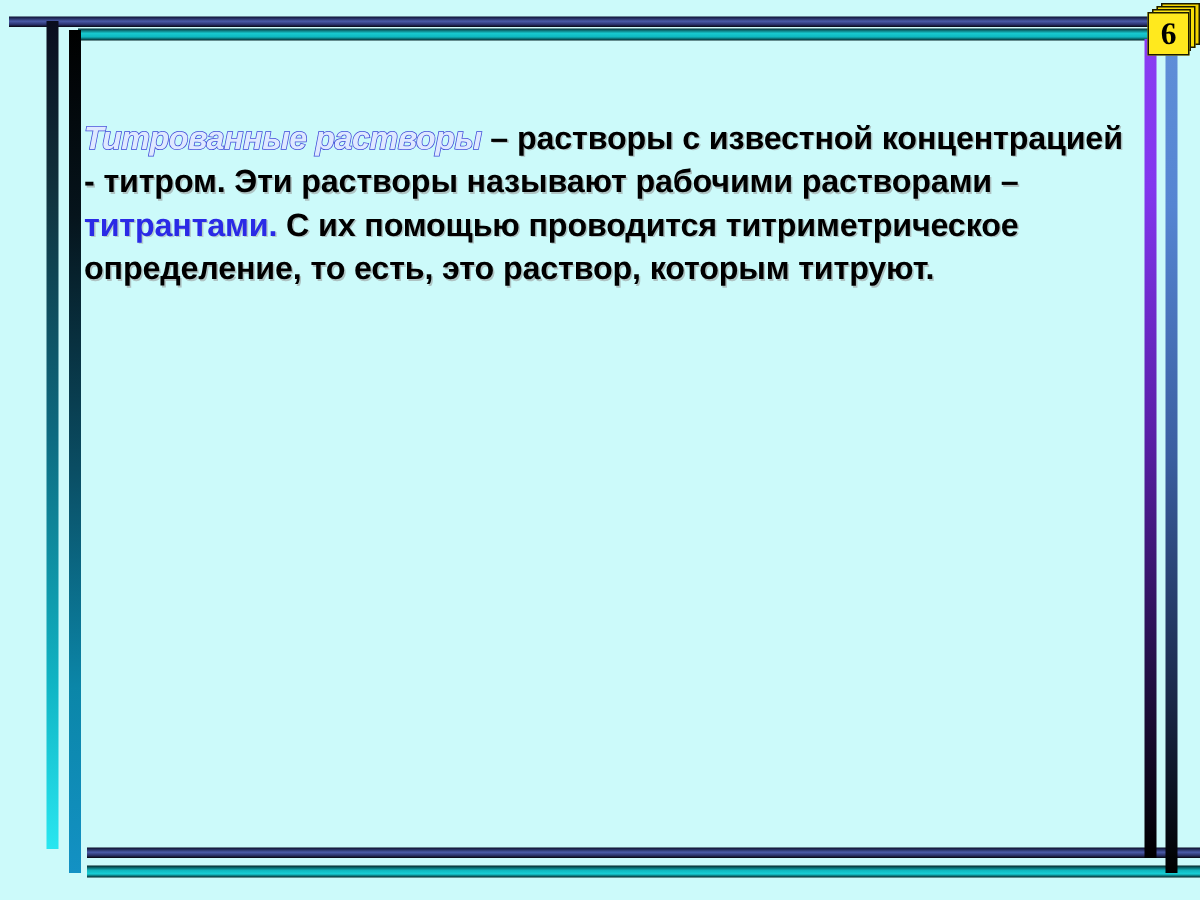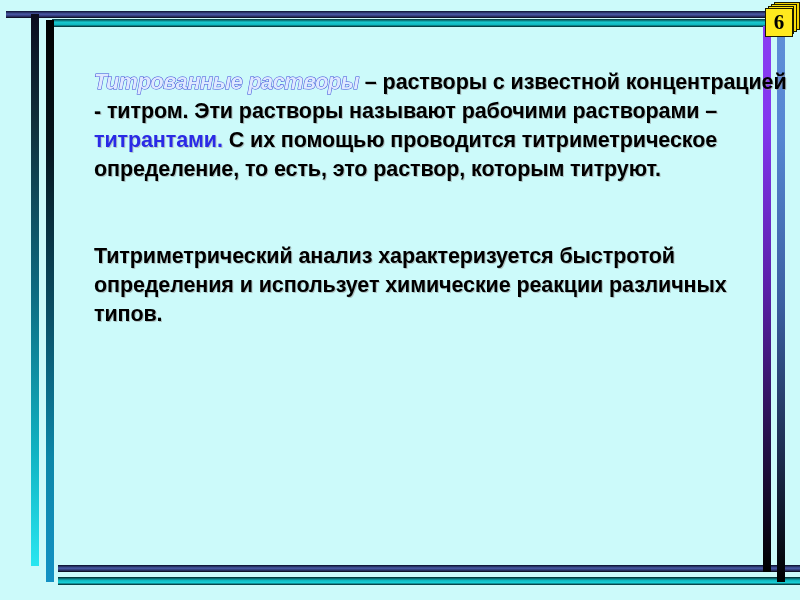--- a/index.html
+++ b/index.html
@@ -128,23 +128,22 @@
     font-size: 21px;
     color: #000000;
     line-height: 1;
     padding-bottom: 1px;
   }
 
   
   .content {
     position: absolute;
     left: 56px;
-    top: 68px;
+    top: 78px;
     width: 700px;
-    margin-left: 38px;
   }
 
   .para {
     font-family: "Liberation Sans", sans-serif;
     font-weight: bold;
     font-size: 21.5px;
     line-height: 29px;
     color: #000000;
     letter-spacing: -0.1px;
     text-shadow: 1px 1px 0 rgba(150,150,150,0.55);
@@ -198,19 +197,16 @@
     </div>
   </div>
 
   <div class="content">
 
     <p class="para p1">
       <span class="wordart">Титрованные растворы</span><span>  – растворы с известной концентрацией - титром. Эти растворы называют рабочими растворами – </span><span class="blue">титрантами.</span><span> С их помощью проводится титриметрическое определение, то есть, это раствор, которым титруют.</span>
     </p>
 
 
-    <p class="para p3">
-      <span>Титриметрический анализ характеризуется быстротой определения и использует химические реакции различных типов.</span>
-    </p>
 
   </div>
 
 </div>
 
 </body></html>

